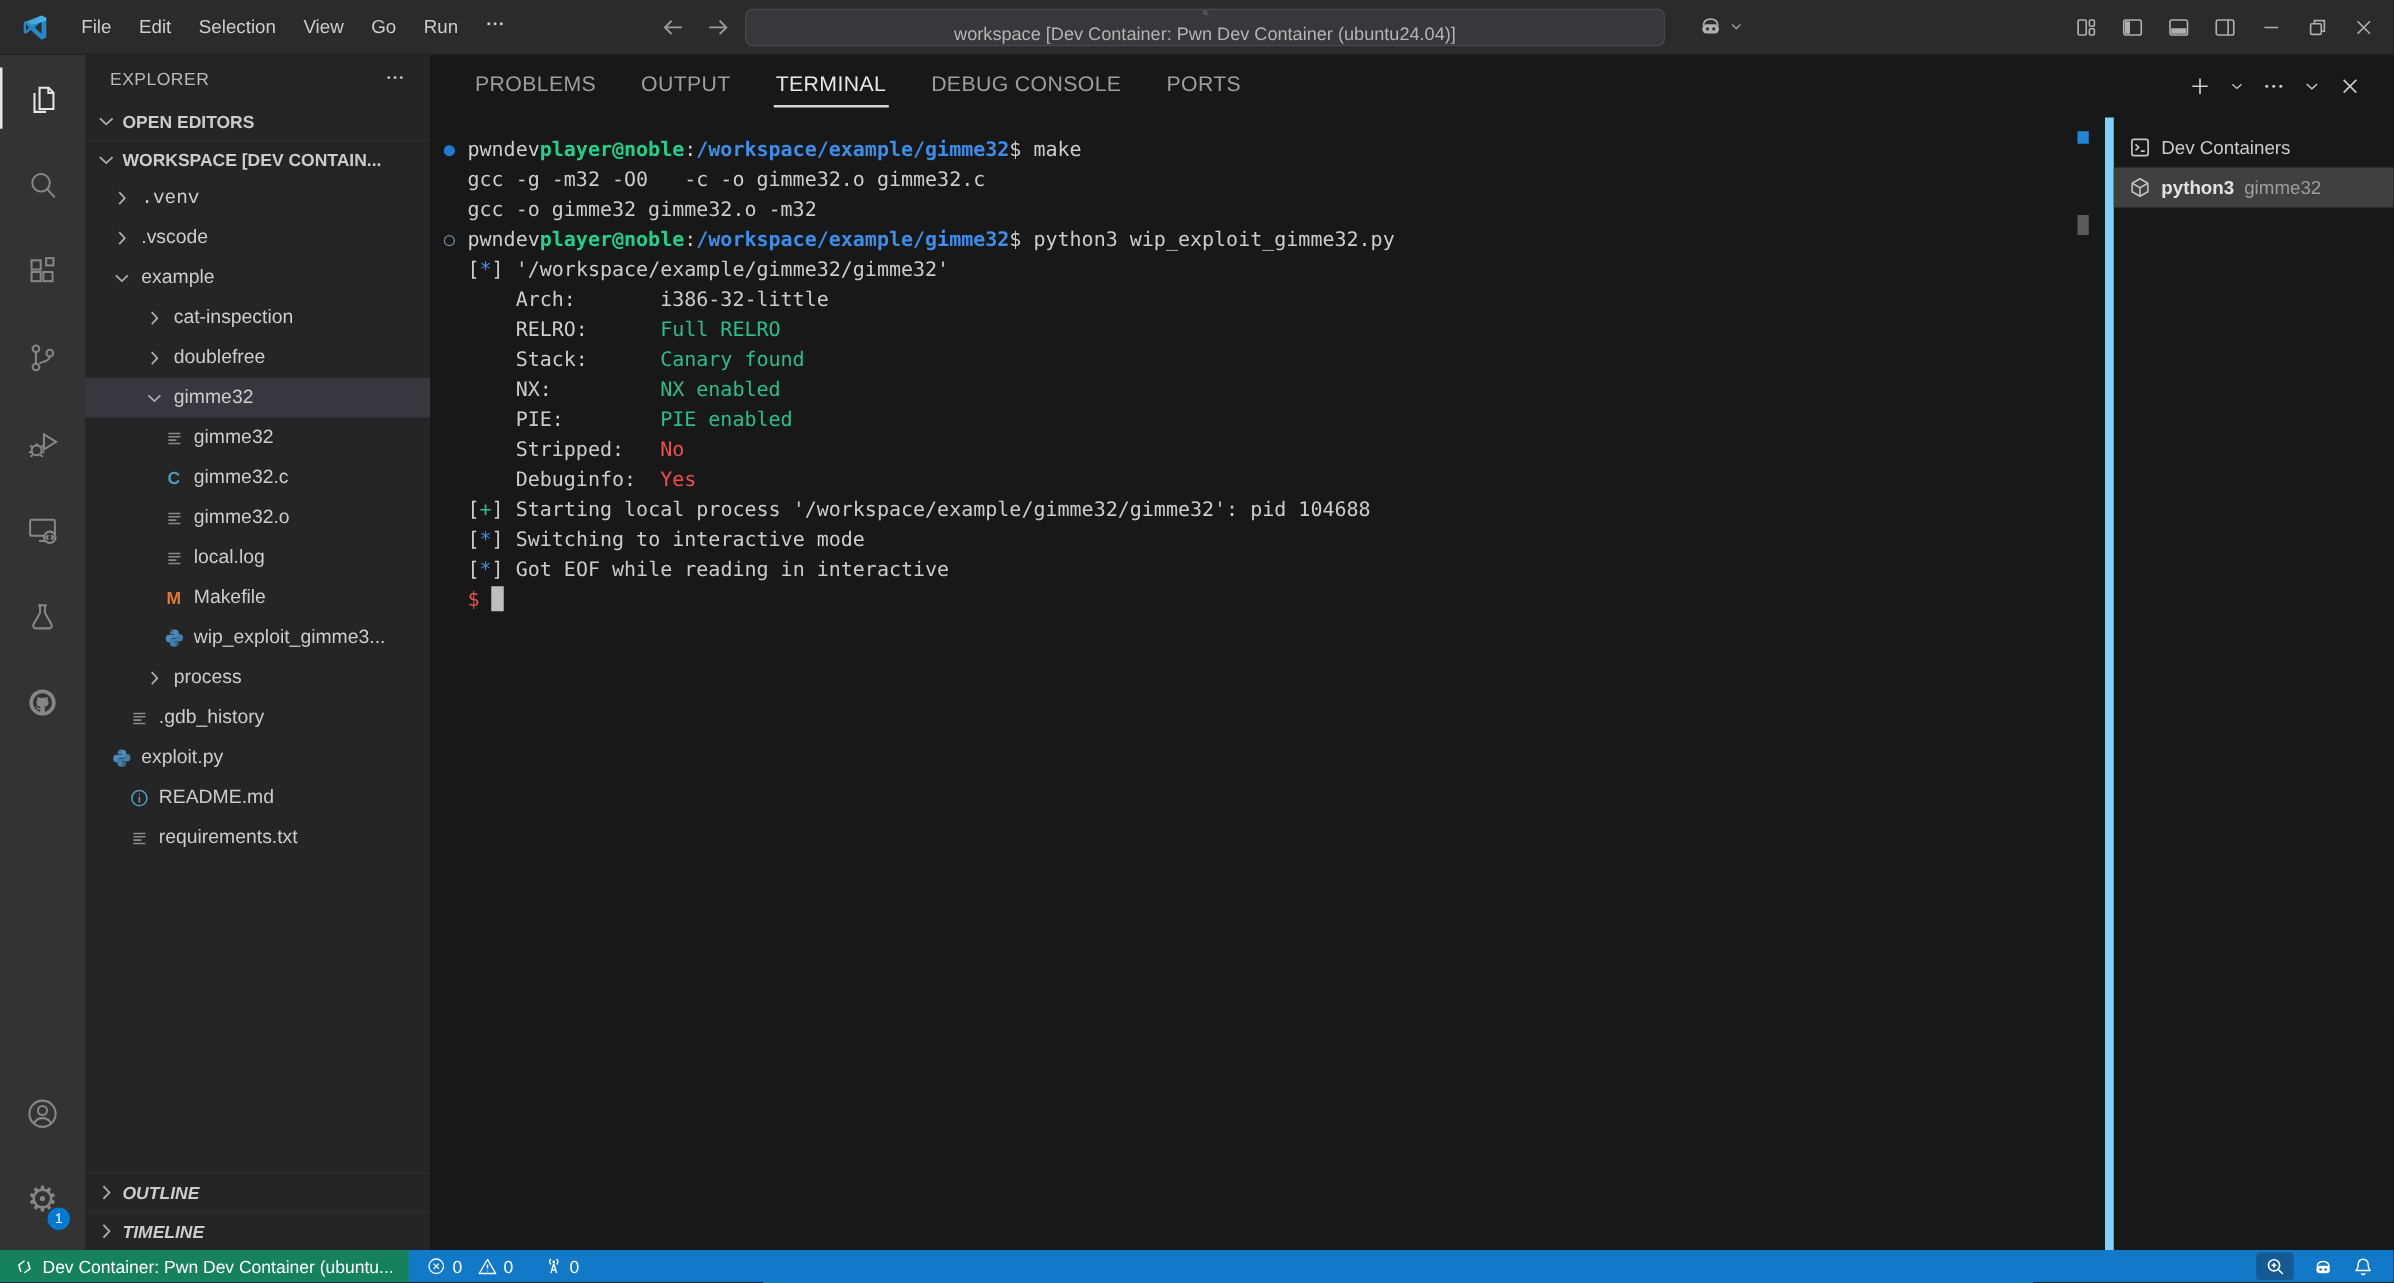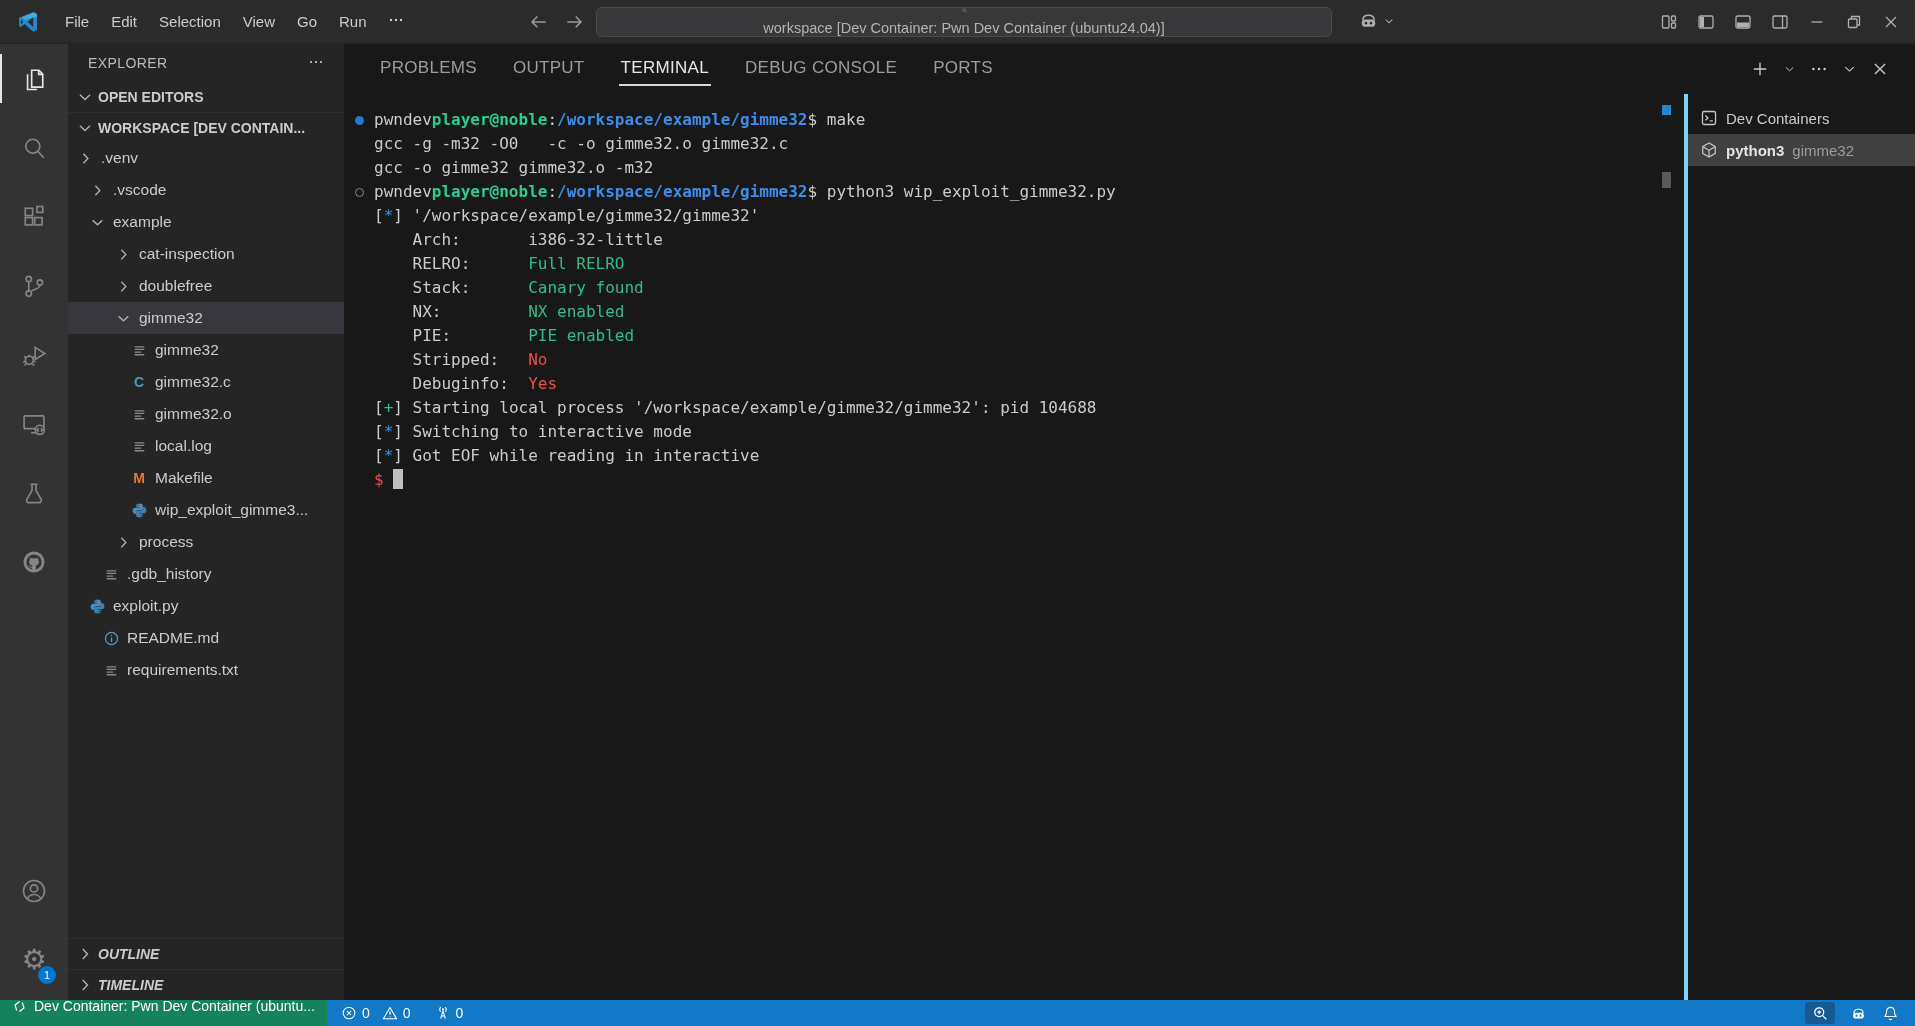--- a/index.html
+++ b/index.html
@@ -69,31 +69,31 @@
   .deco.hollow { border:1.5px solid #7e8794; }
   .t-gb { color:#23d18b; font-weight:bold; }
   .t-bb { color:#3b8eea; font-weight:bold; }
   .t-g  { color:#27c08b; }
   .t-b  { color:#3b8eea; }
   .t-r  { color:#f14c4c; }
   .cursor-block { display:inline-block; width:10px; height:20px; background:#bfbfbf; vertical-align:-4px; }
   .scroll-mark { position:absolute; width:9px; }
   .mark-blue { left:1318px; top:61px; height:10px; background:#2286d3; }
   .mark-gray { left:1318px; top:128px; height:16px; background:#5a5a5a; }
-  .term-list { position:absolute; top:50px; right:0; bottom:0; width:231px; border-left:4px solid #7dd3fc; padding-top:8px; }
+  .term-list { position:absolute; top:50px; right:0; bottom:0; width:231px; border-left:7px solid #7dd3fc; padding-top:8px; }
   .tl-row { height:32px; display:flex; align-items:center; padding-left:12px; gap:8px; font-size:15px; color:#cccccc; }
   .tl-row.selected { background:#404040; }
   .tl-row .main-label { color:#e3e3e3; }
   .tl-row .detail { color:#9d9d9d; }
   .tl-ic { width:18px; height:18px; color:#c5c5c5; }
 
   
   .statusbar { position:absolute; left:0; bottom:0; right:0; height:26px; background:#1278c8;
     display:flex; align-items:center; color:#ffffff; font-size:14px; }
-  .sb-remote { height:26px; background:#16825d; display:flex; align-items:flex-end; gap:7px; padding:12px 12px; }
+  .sb-remote { height:26px; background:#16825d; display:flex; align-items:center; gap:7px; padding:12px 12px; }
   .sb-item { display:flex; align-items:center; gap:5px; margin-left:14px; }
   .sb-item svg { width:16px; height:16px; }
   .sb-right { margin-left:auto; display:flex; align-items:center; gap:15px; padding-right:16px; }
   .zoom-box { width:30px; height:22px; background:#155a93; border-radius:3px; display:flex; align-items:center; justify-content:center; }
   .sb-right svg { width:17px; height:17px; }
 </style>
 </head>
 <body>
 
 <div class="window">
@@ -292,21 +292,21 @@
         </svg>
       <span>OPEN EDITORS</span>
     </div>
     <div class="sb-section bordered">
       <svg class="chev" viewBox="0 0 16 16">
           <path d="M3.5 6l4.5 4.2L12.5 6" stroke="#b0b0b0" stroke-width="1.3" fill="none"></path>
         </svg>
       <span>WORKSPACE [DEV CONTAIN...</span>
     </div>
     <div class="tree" id="file-tree">
-        <div class="tree-row" style="padding-left: 8px;">
+        <div class="tree-row" style="padding-left: 20px; font-family: Liberation Mono, monospace;">
           <span class="tree-ic">
             <svg viewBox="0 0 16 16">
               <path d="M6 3.5l4.2 4.5L6 12.5" stroke="#b0b0b0" stroke-width="1.3" fill="none"></path>
             </svg>
           </span>
           <span>.venv</span>
         </div>
         <div class="tree-row" style="padding-left: 20px;">
           <span class="tree-ic">
             <svg viewBox="0 0 16 16">

